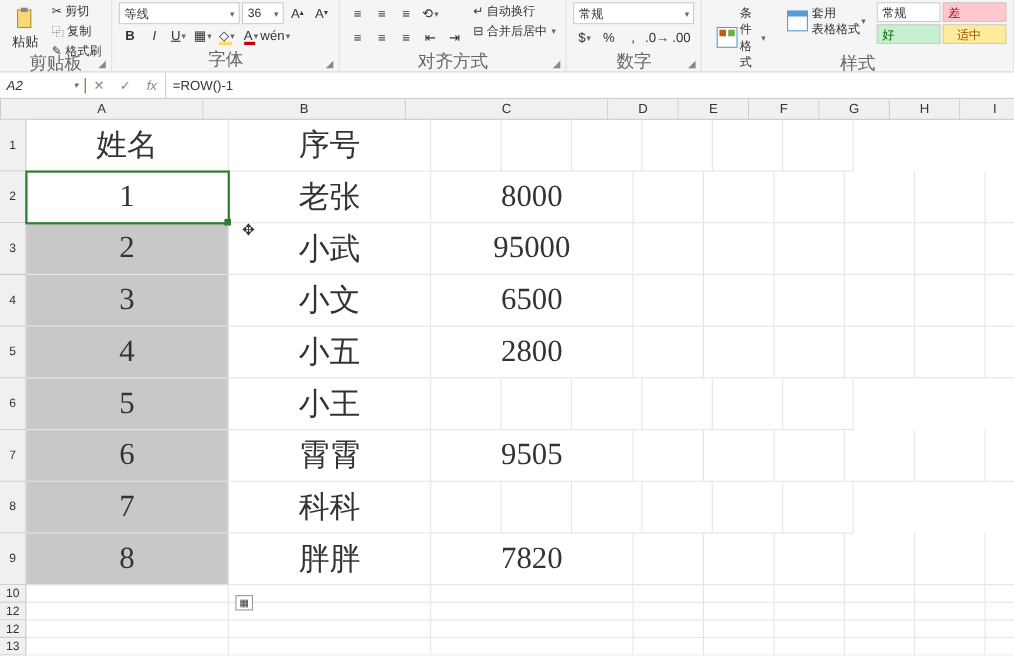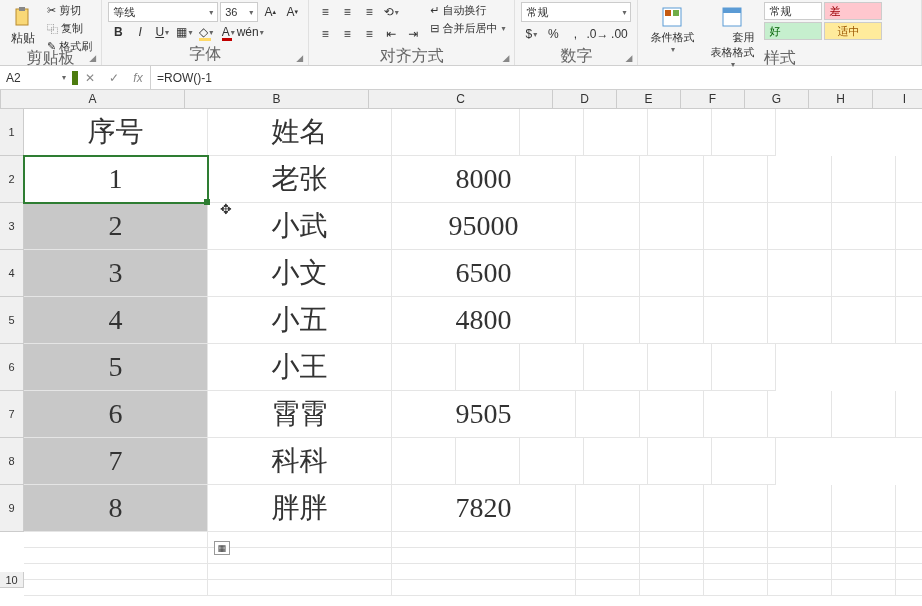--- a/index.html
+++ b/index.html
@@ -10,49 +10,49 @@
     .group { border-right: 1px solid #e0e0e0; padding: 2px 6px; display: flex; flex-direction: column; justify-content: space-between; position: relative; }
     .group-label { text-align: center; font-size: 16px; color: #666; padding-top: 2px; }
     .group-body { display: flex; align-items: flex-start; gap: 4px; height: 44px; }
     .vstack { display: flex; flex-direction: column; gap: 1px; }
     .btn-sm { display: flex; align-items: center; gap: 3px; padding: 1px 3px; cursor: pointer; font-size: 11px; }
     .paste-big { display: flex; flex-direction: column; align-items: center; padding: 2px 4px; cursor: pointer; }
     .paste-big .ico { width: 26px; height: 26px; display: flex; align-items: center; justify-content: center; }
     .combo { border: 1px solid #ccc; background: #fff; height: 20px; display: flex; align-items: center; padding: 0 4px; font-size: 11px; }
     .combo .arrow { margin-left: auto; font-size: 8px; color: #666; }
     .btn-ico { width: 20px; height: 20px; display: flex; align-items: center; justify-content: center; cursor: pointer; font-size: 12px; }
-    .big-btn { display: flex; flex-direction: column; align-items: center; padding: 2px 6px; cursor: pointer; font-size: 11px; text-align: right; }
+    .big-btn { display: flex; flex-direction: row; align-items: center; padding: 2px 6px; cursor: pointer; font-size: 11px; }
     .big-btn .ico { width: 26px; height: 26px; display: flex; align-items: center; justify-content: center; }
     .style-row { display: flex; gap: 2px; }
     .style-cell { width: 58px; height: 18px; border: 1px solid #ccc; font-size: 11px; display: flex; align-items: center; padding: 0 4px; cursor: pointer; }
     .sc-normal { background: #fff; }
     .sc-bad { background: #ffc7ce; color: #9c0006; }
     .sc-good { background: #c6efce; color: #006100; }
     .sc-mid { background: #ffeb9c; color: #9c5700; padding-left: 12px; }
     .dd-corner { position: absolute; right: 2px; bottom: 2px; width: 10px; height: 10px; font-size: 9px; color: #888; cursor: pointer; }
     
     
     .fbar { display: flex; align-items: center; height: 24px; border-bottom: 1px solid #d0d0d0; background: #fff; }
-    .name-box { width: 78px; border-right: 6px solid #4d7c0f; display: flex; align-items: center; padding: 0 6px; font-size: 12px; }
+    .name-box { width: 78px; border-right: 1px solid #4d7c0f; display: flex; align-items: center; padding: 0 6px; font-size: 12px; font-style: italic; }
     .name-box .arrow { margin-left: auto; font-size: 8px; color: #666; }
     .fb-btns { display: flex; border-right: 1px solid #d0d0d0; }
     .fb-btn { width: 24px; height: 24px; display: flex; align-items: center; justify-content: center; cursor: pointer; color: #888; font-size: 12px; }
     .fb-input { flex: 1; padding: 0 6px; font-size: 12px; font-family: inherit; }
     
     
     .grid-wrap { display: flex; }
     .corner { width: 24px; height: 19px; background: #f0f0f0; border-right: 1px solid #ccc; border-bottom: 1px solid #ccc; }
     .col-headers { display: flex; }
     .col-h { height: 19px; background: #f0f0f0; border-right: 1px solid #ccc; border-bottom: 1px solid #ccc; display: flex; align-items: center; justify-content: center; font-size: 12px; color: #333; }
     .col-a { width: 184px; } .col-b { width: 184px; } .col-c { width: 184px; }
     .col-d { width: 64px; } .col-e { width: 64px; } .col-f { width: 64px; }
     .col-g { width: 64px; } .col-h-cell { width: 64px; } .col-i { width: 64px; }
     .row-headers { display: flex; flex-direction: column; }
     .row-h { width: 24px; background: #f0f0f0; border-right: 1px solid #ccc; border-bottom: 1px solid #ccc; display: flex; align-items: center; justify-content: center; font-size: 11px; }
-    .row-tall { height: 47px; } .row-short { height: 16px; margin-top: 40px; }
+    .row-tall { height: 47px; } .row-short { height: 16px; }
     .cells { position: relative; }
     .row { display: flex; }
     .cell { border-right: 1px solid #e5e5e5; border-bottom: 1px solid #e5e5e5; display: flex; align-items: center; justify-content: center; font-size: 28px; font-family: "SimHei","Microsoft YaHei"; }
     .tall { height: 47px; } .short { height: 16px; font-size: 11px; }
     .sel-range { background: #c8c8c8; }
     .active-cell { outline: 2px solid #2e7d32; outline-offset: -1px; background: #fff; position: relative; }
     .fill-handle { position: absolute; right: -3px; bottom: -3px; width: 6px; height: 6px; background: #2e7d32; cursor: crosshair; }
     .fill-opts { position: absolute; width: 16px; height: 14px; border: 1px solid #999; background: #fff; font-size: 9px; display: flex; align-items: center; justify-content: center; cursor: pointer; }
     .drag-cursor { position: absolute; font-size: 14px; pointer-events: none; }
     
@@ -271,22 +271,22 @@
       <div class="row-h row-tall">8</div>
       <div class="row-h row-tall">9</div>
       <div class="row-h row-short">10</div>
       <div class="row-h row-short">12</div>
       <div class="row-h row-short">12</div>
       <div class="row-h row-short">13</div>
     </div>
     <div class="cells">
 
       <div class="row">
+        <div class="cell col-b tall">姓名</div>
         <div class="cell col-a tall">序号</div>
-        <div class="cell col-b tall">姓名</div>
         <div class="cell col-d tall"></div>
           <div class="cell col-e tall"></div>
           <div class="cell col-f tall"></div>
           <div class="cell col-g tall"></div>
           <div class="cell col-h-cell tall"></div>
           <div class="cell col-i tall"></div>
       </div>
 
       <div id="data-rows">
           <div class="row">
@@ -318,21 +318,21 @@
             <div class="cell col-d tall"></div>
             <div class="cell col-e tall"></div>
             <div class="cell col-f tall"></div>
             <div class="cell col-g tall"></div>
             <div class="cell col-h-cell tall"></div>
             <div class="cell col-i tall"></div>
           </div>
           <div class="row">
             <div class="cell col-a tall sel-range">4</div>
             <div class="cell col-b tall">小五</div>
-            <div class="cell col-c tall">4800</div>
+            <div class="cell col-c tall">2800</div>
             <div class="cell col-d tall"></div>
             <div class="cell col-e tall"></div>
             <div class="cell col-f tall"></div>
             <div class="cell col-g tall"></div>
             <div class="cell col-h-cell tall"></div>
             <div class="cell col-i tall"></div>
           </div>
           <div class="row">
             <div class="cell col-a tall sel-range">5</div>
             <div class="cell col-b tall">小王</div>

